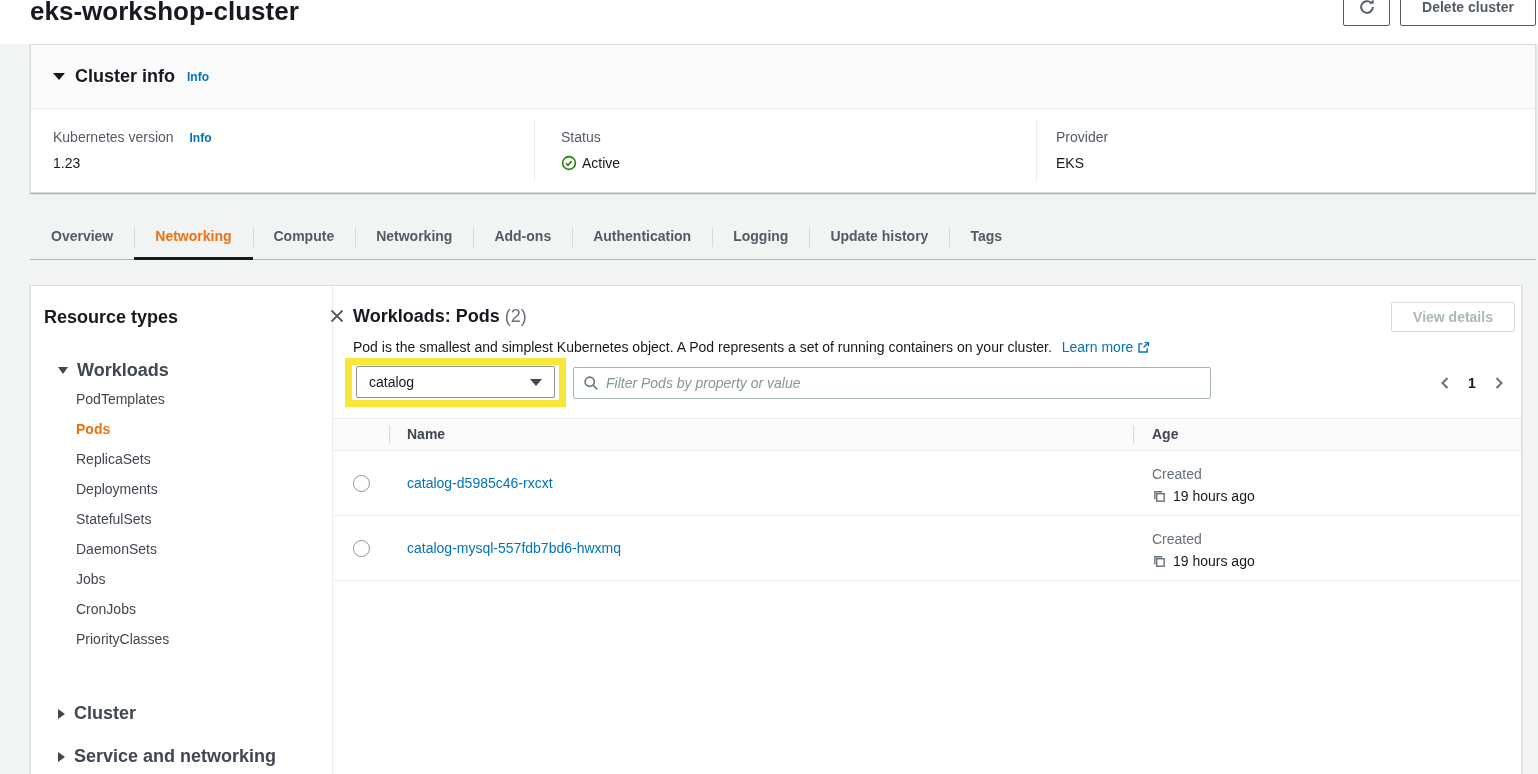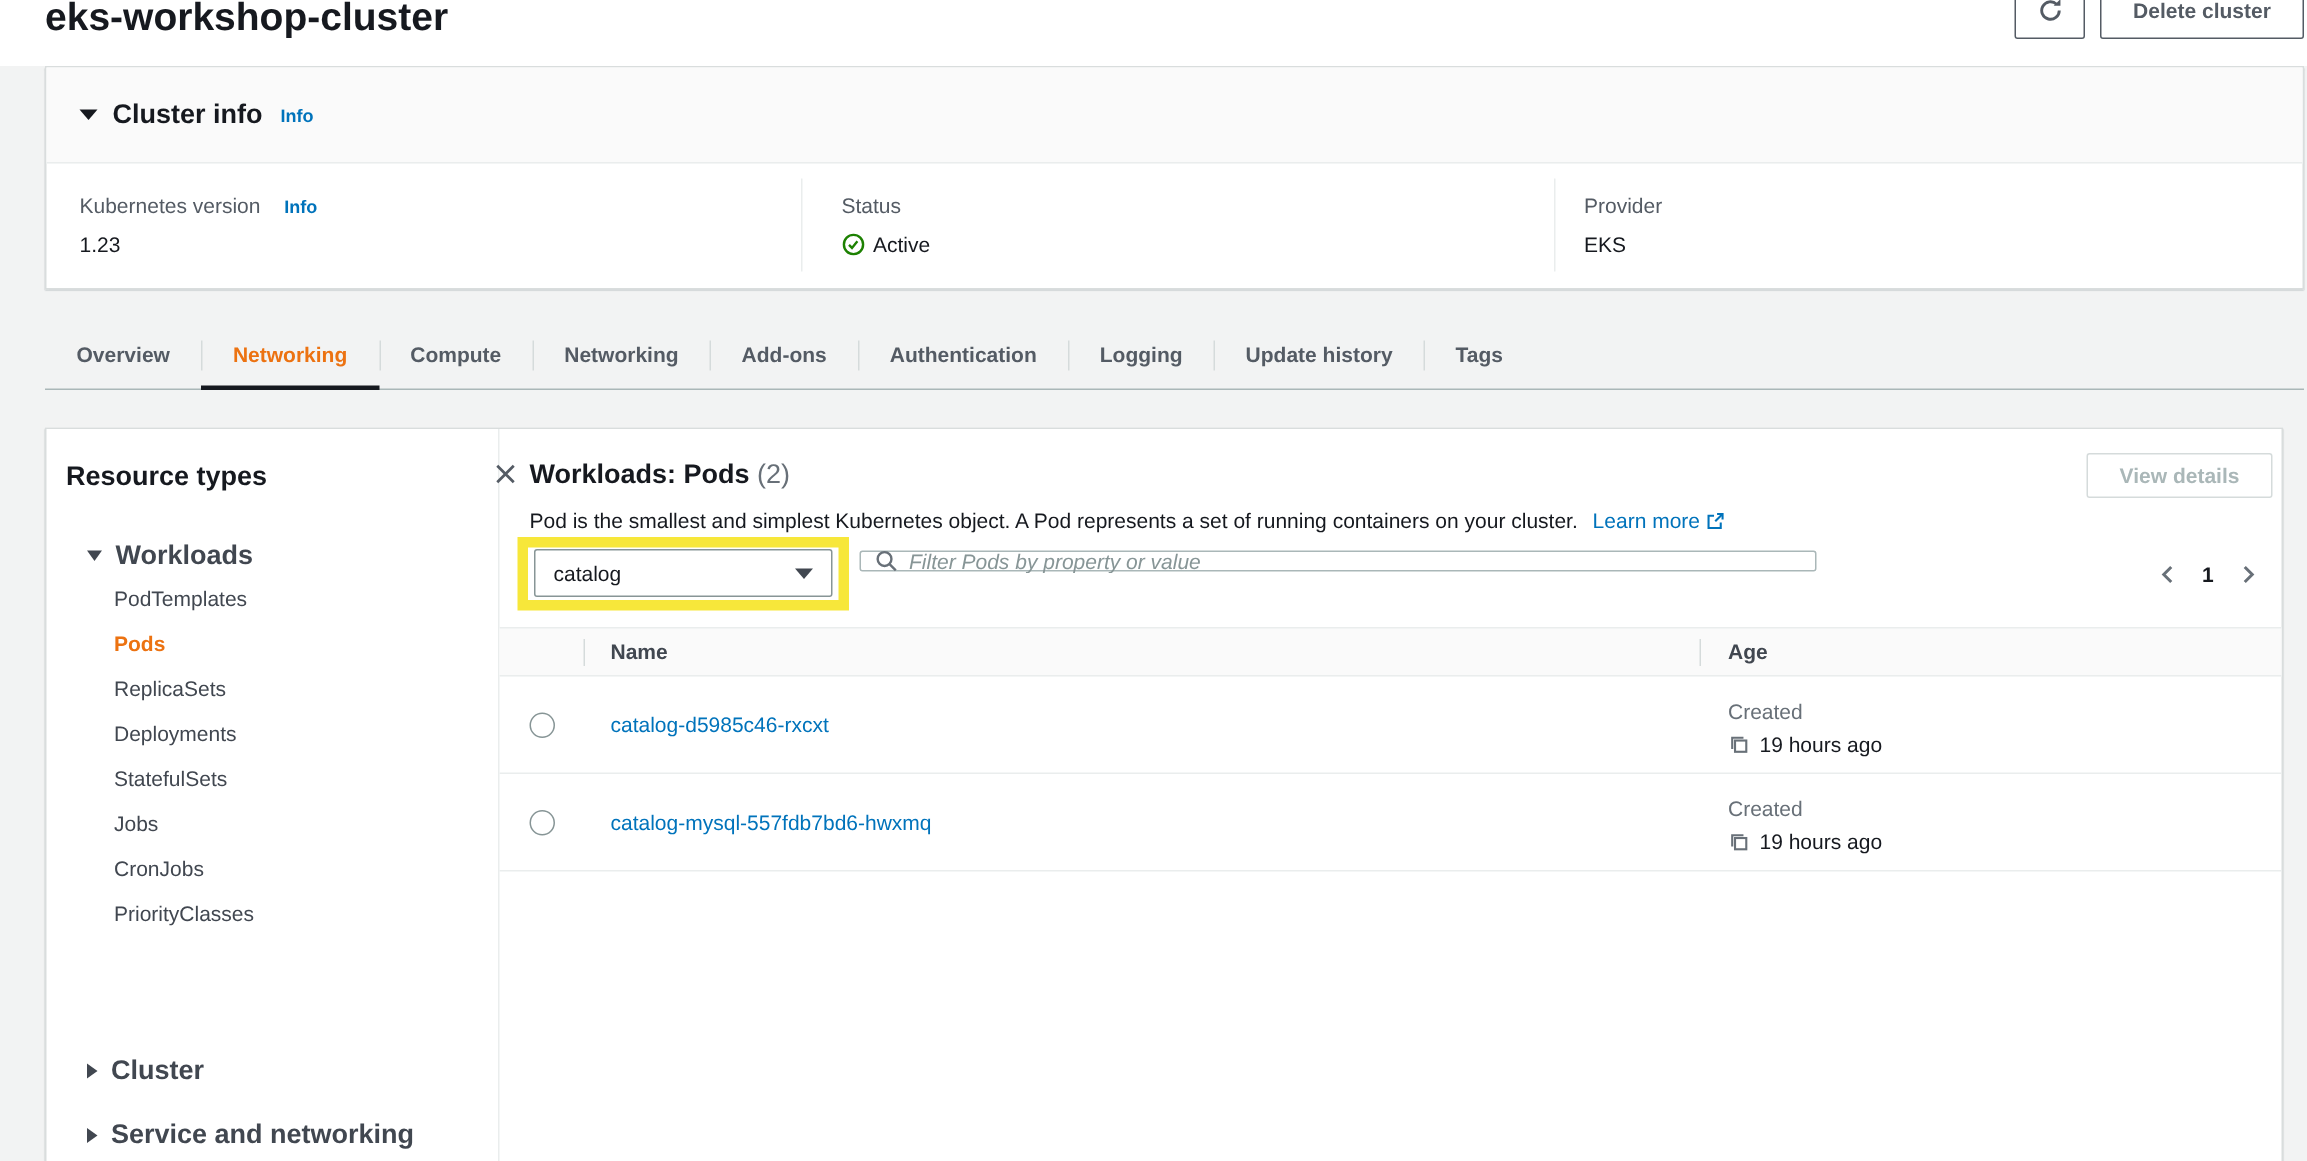--- a/index.html
+++ b/index.html
@@ -118,21 +118,21 @@
   .highlight-box {
     position: absolute; left: 12px; top: 72px; width: 221px; height: 49px;
     border: 7px solid #f7e73a; padding: 1px 4px; background: transparent;
   }
   .filter-select {
     width: 199px; height: 32px; background: #fff; border: 1px solid #879596; border-radius: 2px;
     display: flex; align-items: center; padding: 0 12px; cursor: pointer;
   }
   .filter-select .sel-value { flex: 1; font-size: 14px; color: #16191f; }
   .search-box {
-    position: absolute; left: 240px; top: 81px; width: 638px; height: 14px;
+    position: absolute; left: 240px; top: 81px; width: 638px; height: 32px;
     border: 1px solid #aab7b8; border-radius: 2px; background: #fff;
     display: flex; align-items: center; padding: 0 9px; gap: 7px;
   }
   .search-box input {
     flex: 1; border: none; outline: none; font-size: 14px;
     font-family: "Liberation Sans", sans-serif; color: #16191f; background: transparent;
   }
   .search-box input::placeholder { color: #879596; font-style: italic; }
   .pagination {
     position: absolute; left: 1106px; top: 84px; height: 26px;
@@ -243,20 +243,21 @@
       <div class="tree-group" style="top:74px">
         <span class="tri-down-sm"></span>
         <span class="glabel">Workloads</span>
       </div>
       <ul class="tree-items">
         <li>PodTemplates</li>
         <li class="active">Pods</li>
         <li>ReplicaSets</li>
         <li>Deployments</li>
         <li>StatefulSets</li>
+        <li>DaemonSets</li>
         <li>Jobs</li>
         <li>CronJobs</li>
         <li>PriorityClasses</li>
       </ul>
       <div class="tree-group" style="top:417px">
         <span class="tri-right"></span>
         <span class="glabel">Cluster</span>
       </div>
       <div class="tree-group" style="top:460px">
         <span class="tri-right"></span>

